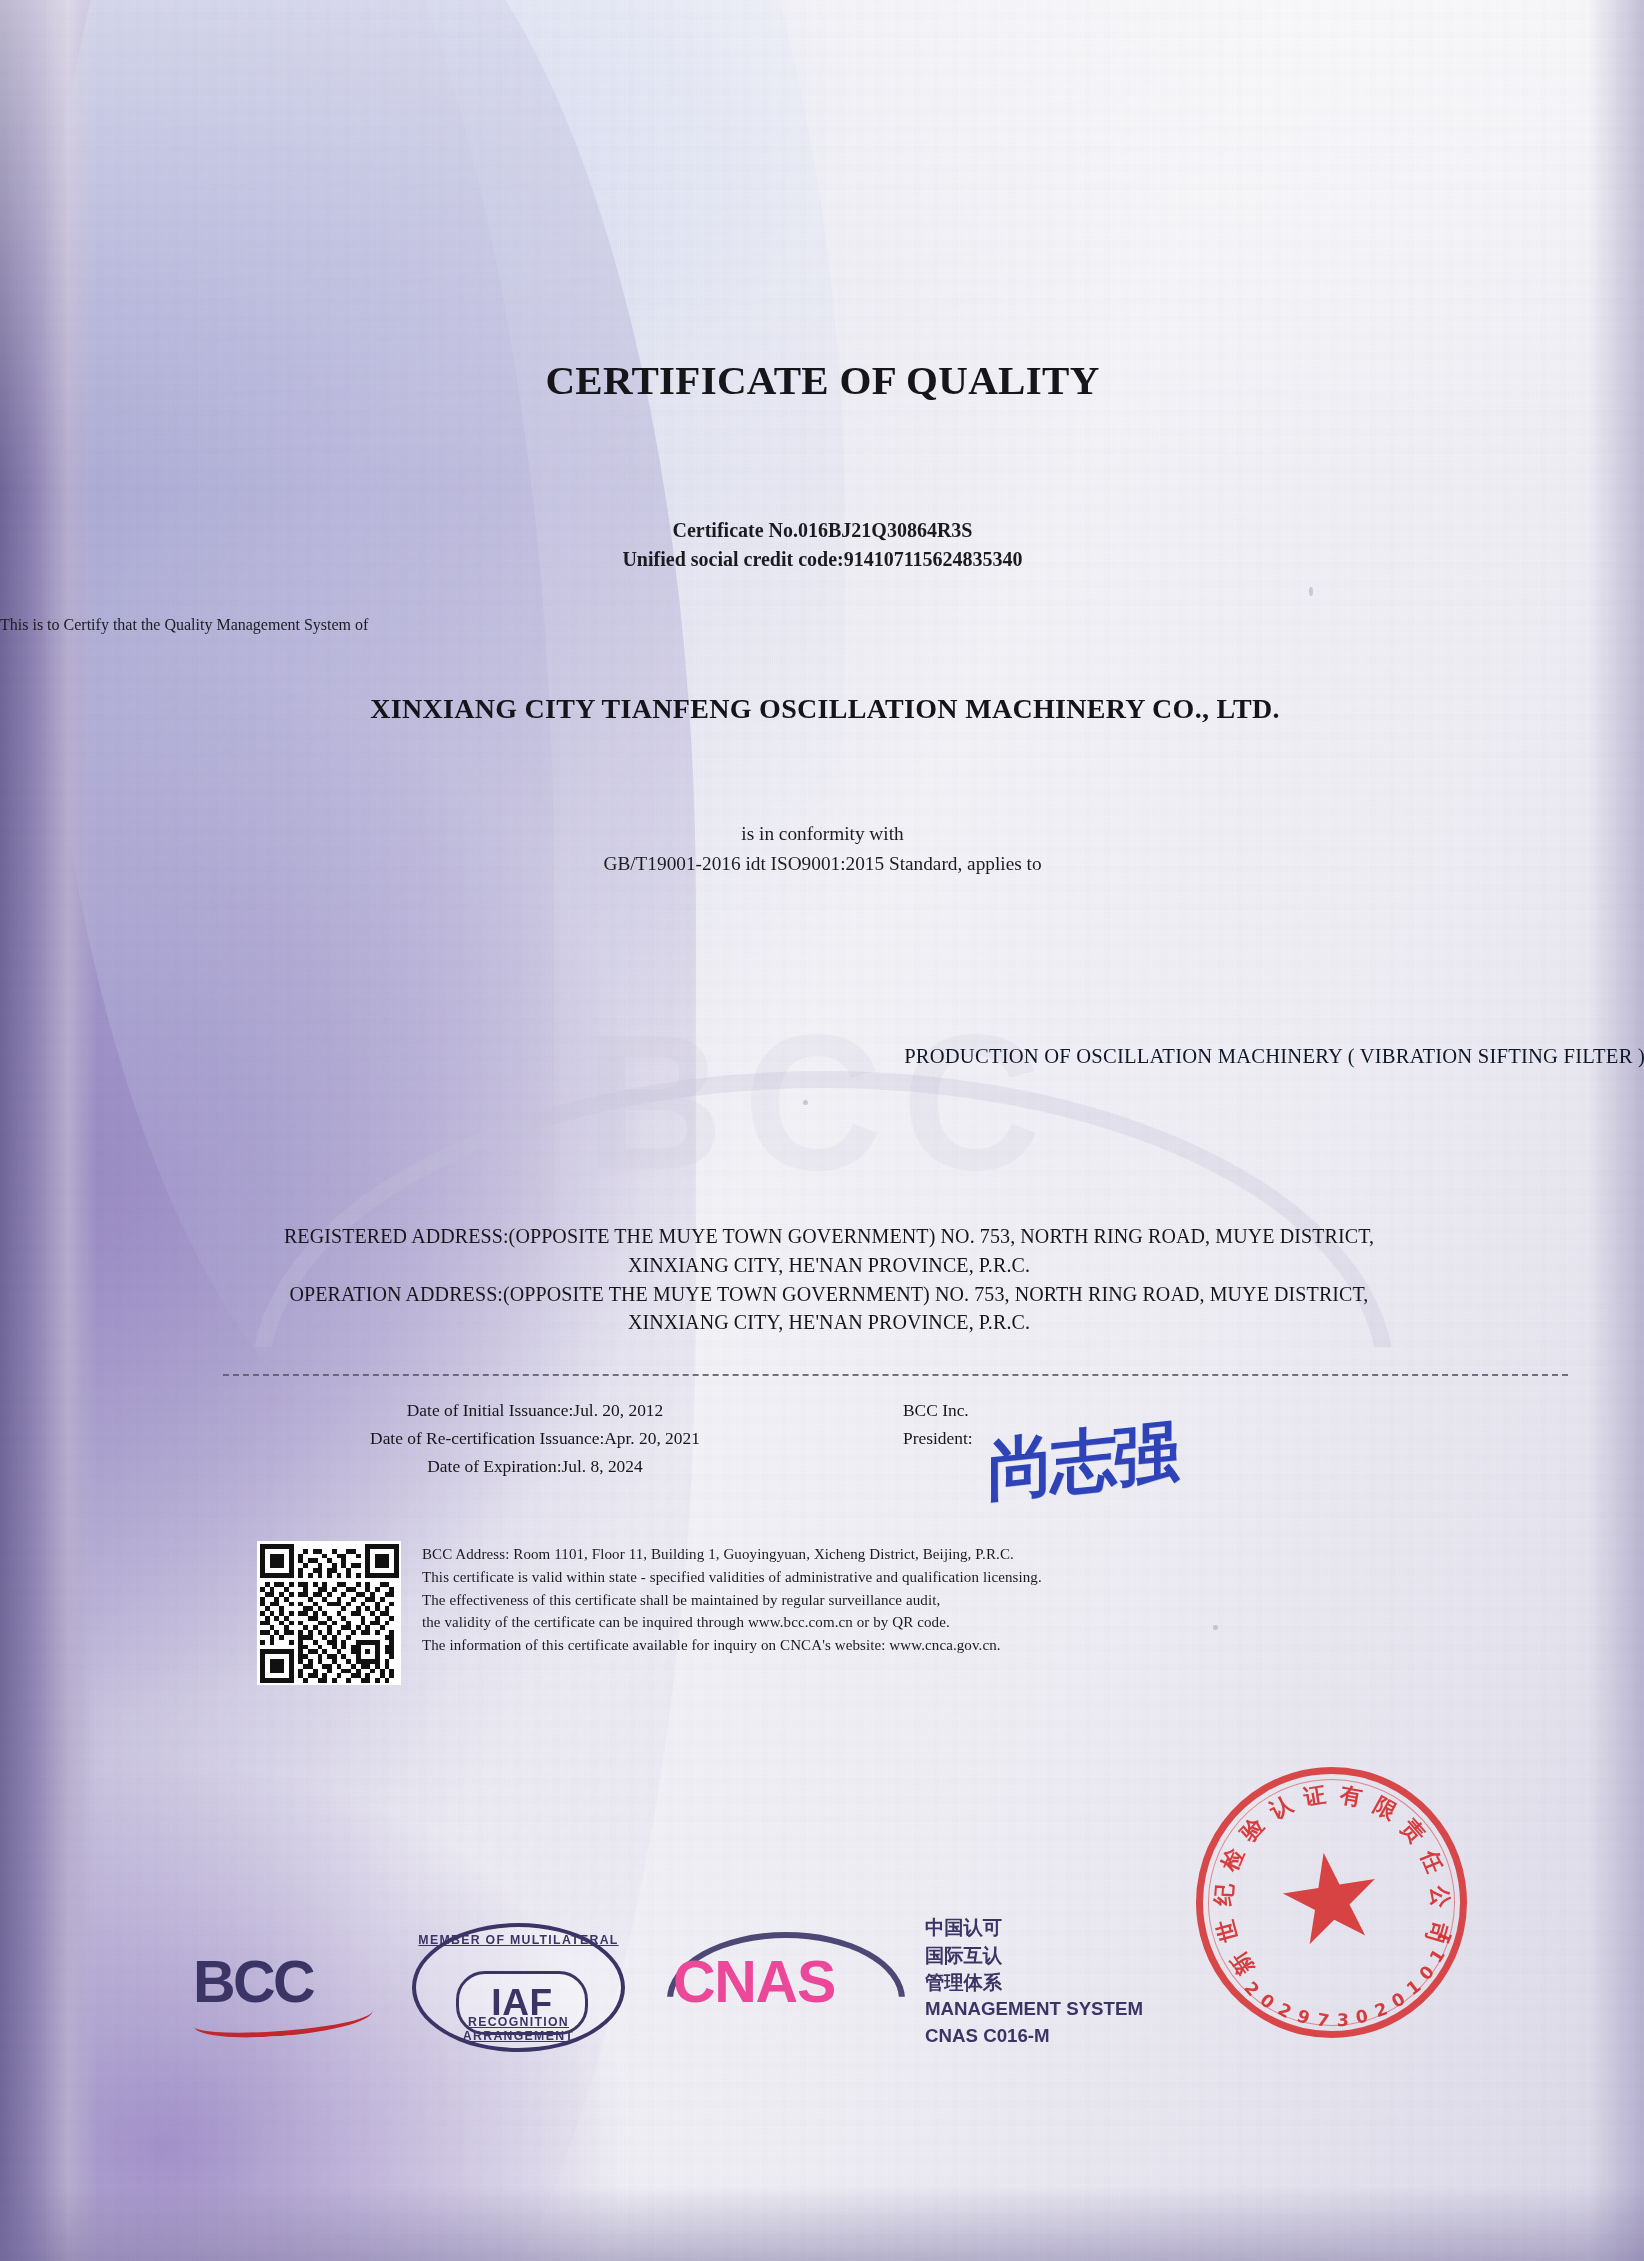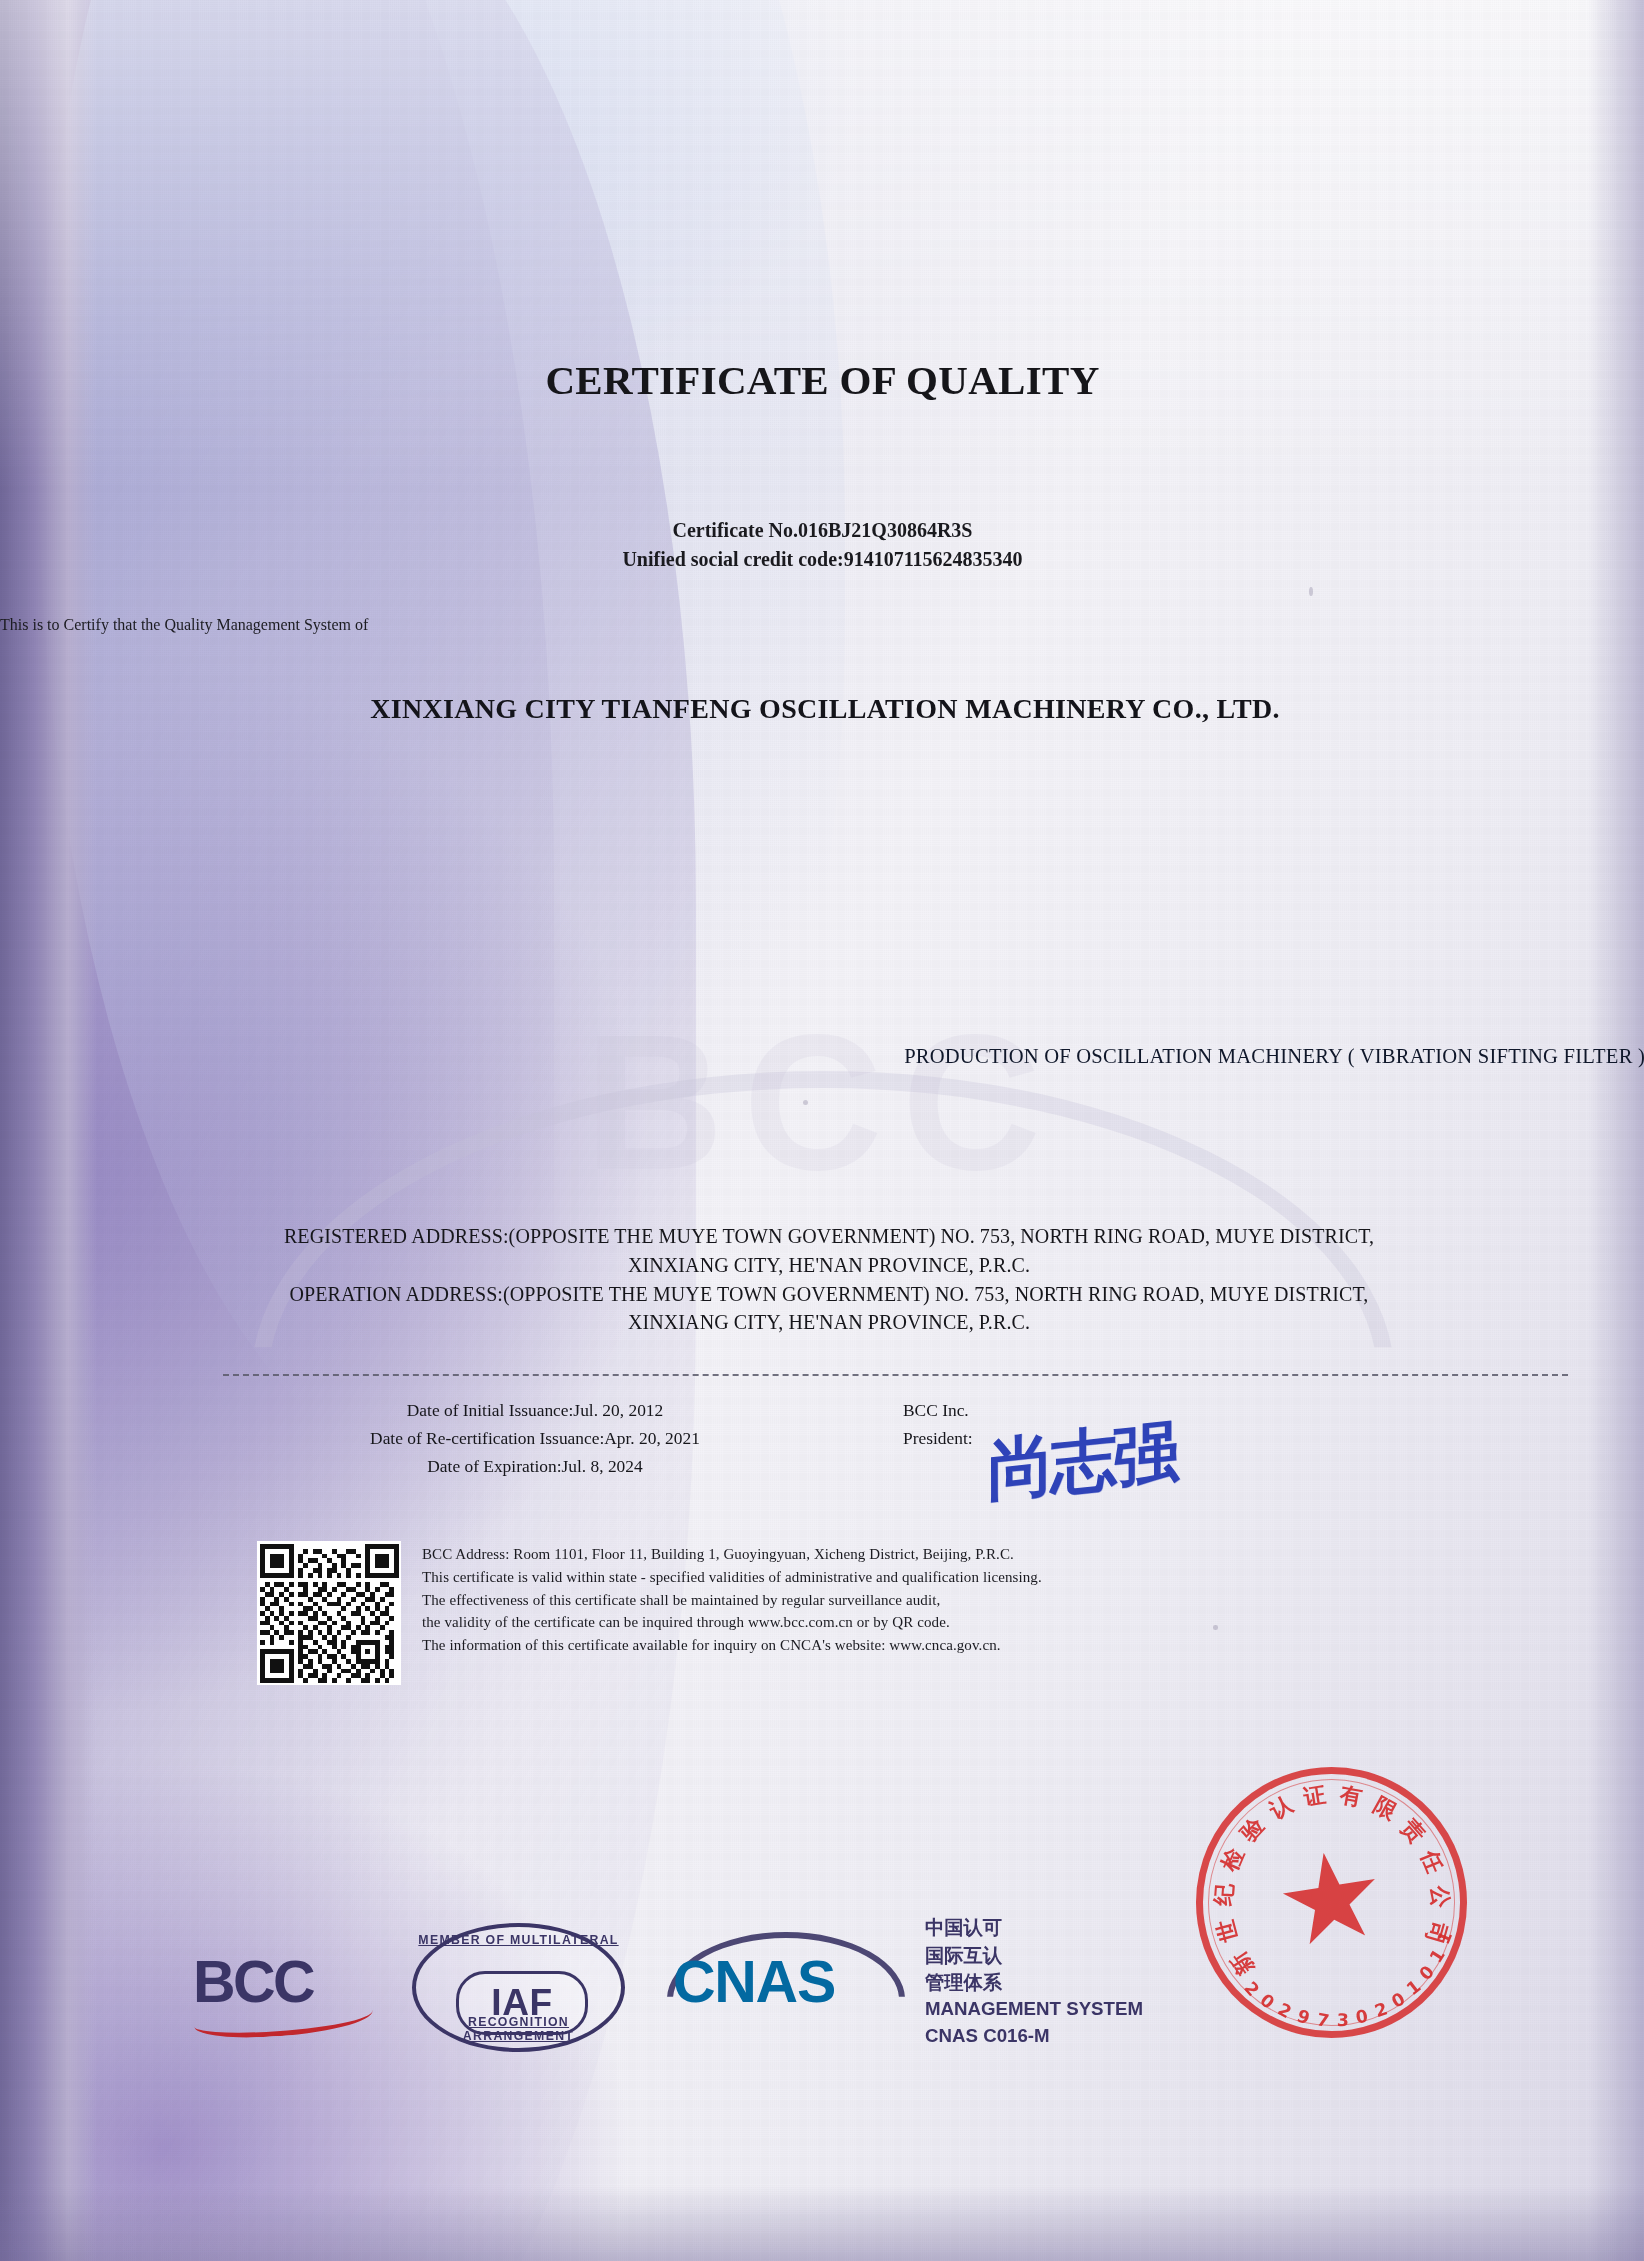--- a/index.html
+++ b/index.html
@@ -331,21 +331,21 @@
   }
   .iaf-top-text { top: 10.3px; }
   .iaf-bottom-text { bottom: 9px; }
 
   .cnas-logo {
     position: absolute;
     left: 480px; top: 39px;
     font-family: "Liberation Sans", sans-serif;
     font-size: 59px;
     font-weight: bold;
-    color: #0369a1;
+    color: #ec4899;
     letter-spacing: -1.3px;
   }
   .cnas-arc {
     position: absolute;
     left: 474px; top: 23px;
     width: 226px; height: 123px;
     border: 6.4px solid #3b3566;
     border-radius: 50%;
     clip-path: inset(0 0 52% 0);
     opacity: .9;
@@ -456,20 +456,24 @@
 
     <div class="cert-no">
       <div>Certificate No.016BJ21Q30864R3S</div>
       <div>Unified social credit code:914107115624835340</div>
     </div>
 
     <div class="certify-line">This is to Certify that the Quality Management System of</div>
 
     <div class="company">XINXIANG CITY TIANFENG OSCILLATION MACHINERY CO., LTD.</div>
 
+    <div class="conformity">
+      <div>is in conformity with</div>
+      <div>GB/T19001-2016 idt ISO9001:2015 Standard, applies to</div>
+    </div>
 
     <div class="scope">PRODUCTION OF OSCILLATION MACHINERY ( VIBRATION SIFTING FILTER )</div>
 
     <div class="addresses">
       <div>REGISTERED ADDRESS:(OPPOSITE THE MUYE TOWN GOVERNMENT) NO. 753, NORTH RING ROAD, MUYE DISTRICT, XINXIANG CITY, HE'NAN PROVINCE, P.R.C.</div>
       <div>OPERATION ADDRESS:(OPPOSITE THE MUYE TOWN GOVERNMENT) NO. 753, NORTH RING ROAD, MUYE DISTRICT, XINXIANG CITY, HE'NAN PROVINCE, P.R.C.</div>
     </div>
 
     <div class="divider"></div>
 

